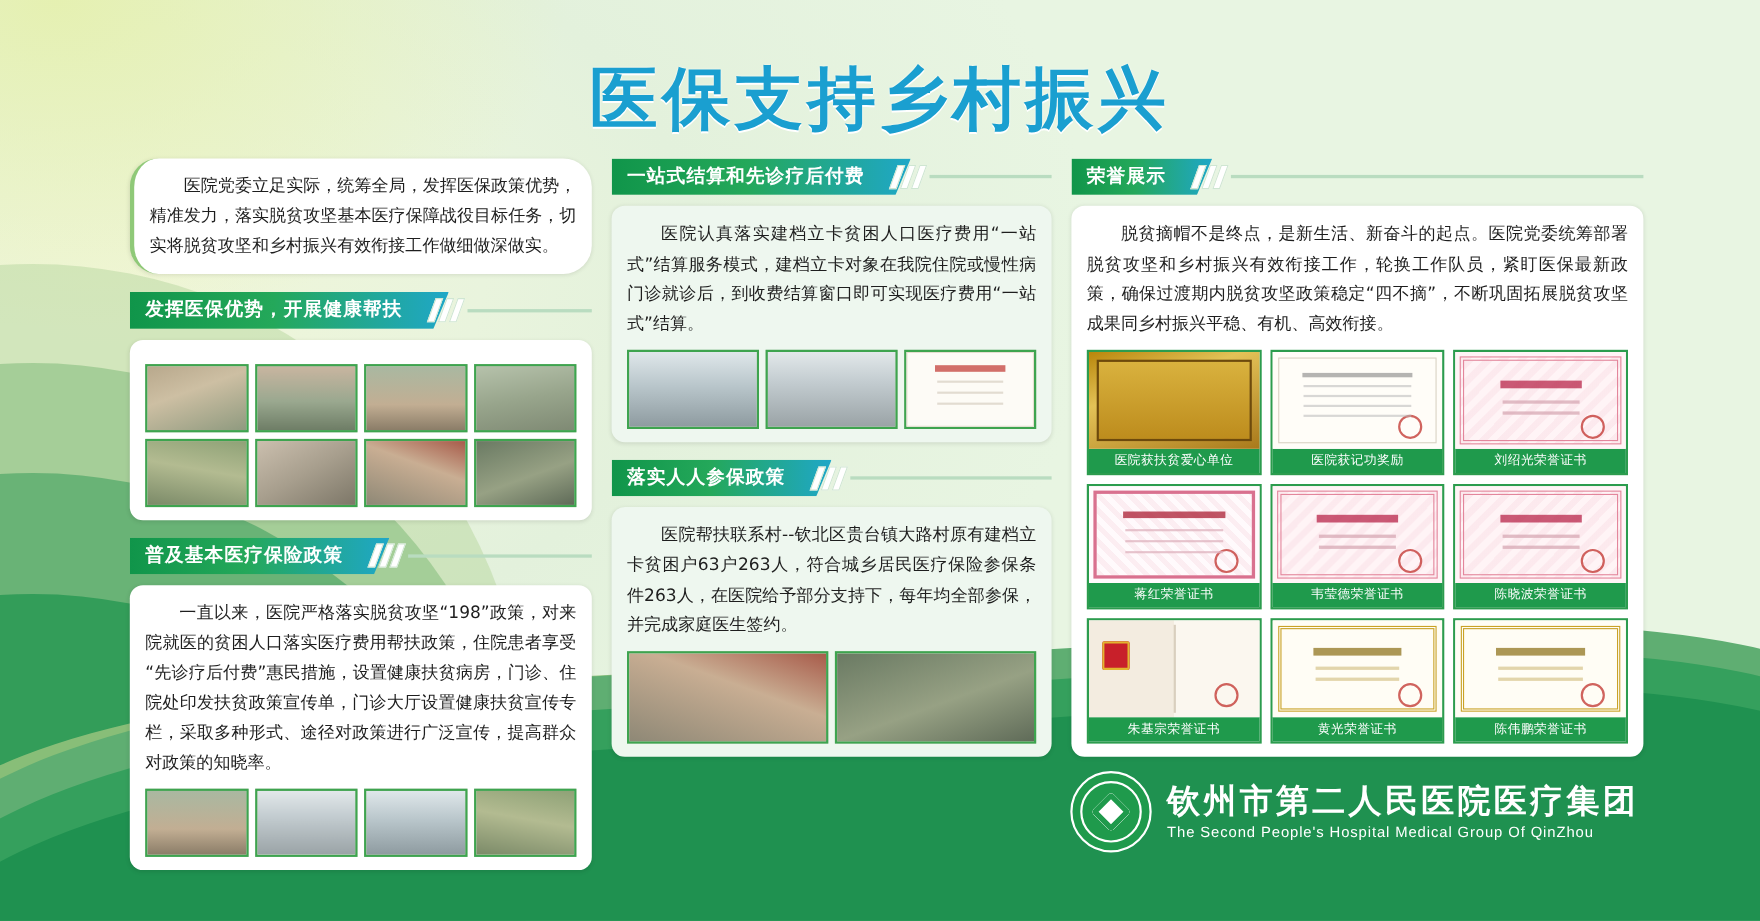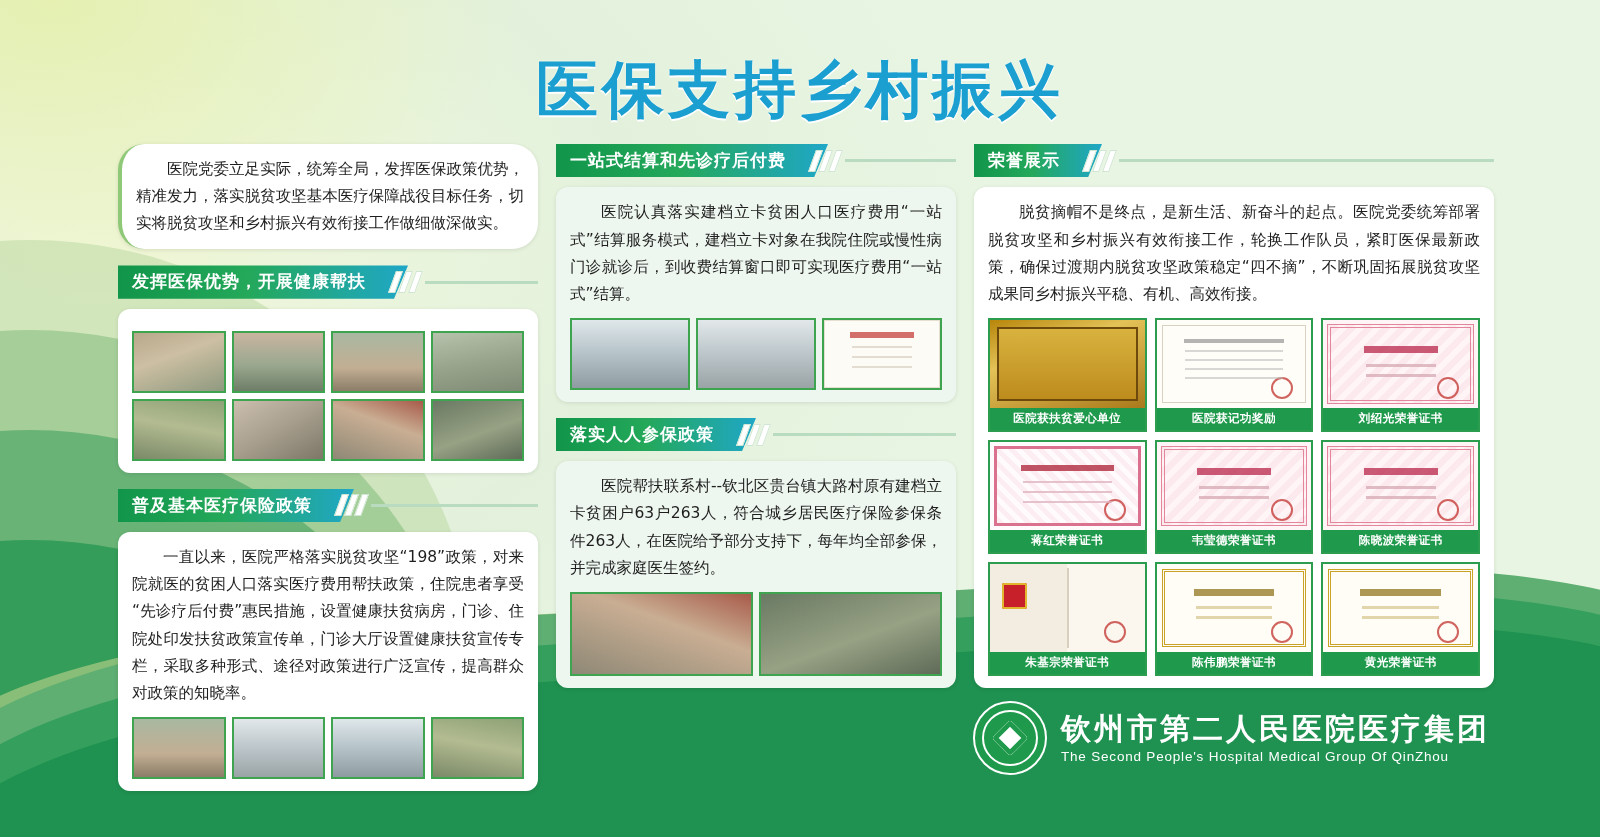--- a/index.html
+++ b/index.html
@@ -152,21 +152,21 @@
   }
 
   
   .cert-grid { display: grid; grid-template-columns: repeat(3, 1fr); gap: 8px; margin-top: 10px; }
   .cert {
     border: 2px solid #2c9c4e; background: #fff;
     display: flex; flex-direction: column;
   }
   .cert .art { height: 88px; position: relative; overflow: hidden; }
   .cert .cap {
-    background: #1f9a4c; color: #fff; font-size: 11.5px; font-weight: 700;
+    background: #1f9a4c; color: #fff; font-size: 11.5px; font-weight: 400;
     text-align: center; padding: 3px 2px 4px; letter-spacing: .5px;
     font-family: "DejaVu Sans", "Liberation Sans", sans-serif;
   }
   
   .art.plaque { background: linear-gradient(160deg,#b8860b 0%, #e3c257 35%, #a9791b 100%); }
   .art.plaque::after {
     content:""; position:absolute; inset:7px; border:2px solid #6d4a0c;
     background: linear-gradient(180deg,#d9b23e,#bd8c1d);
   }
   .art.paper { background:#fffdf8; }
@@ -460,27 +460,27 @@
             <div class="cert">
               <div class="art book">
                   <span class="stamp"></span>
                 </div>
               <div class="cap">朱基宗荣誉证书</div>
             </div>
             <div class="cert">
               <div class="art goldcert">
                   <span class="stamp"></span>
                 </div>
+              <div class="cap">黄光荣誉证书</div>
+            </div>
+            <div class="cert">
+              <div class="art goldcert">
+                  <span class="stamp"></span>
+                </div>
               <div class="cap">陈伟鹏荣誉证书</div>
-            </div>
-            <div class="cert">
-              <div class="art goldcert">
-                  <span class="stamp"></span>
-                </div>
-              <div class="cap">黄光荣誉证书</div>
             </div>
           </div>
         </div>
       </div>
     </div>
   </div>
 
   <div class="footer-logo">
     <div class="logo-mark">
       <span class="gem"></span>

